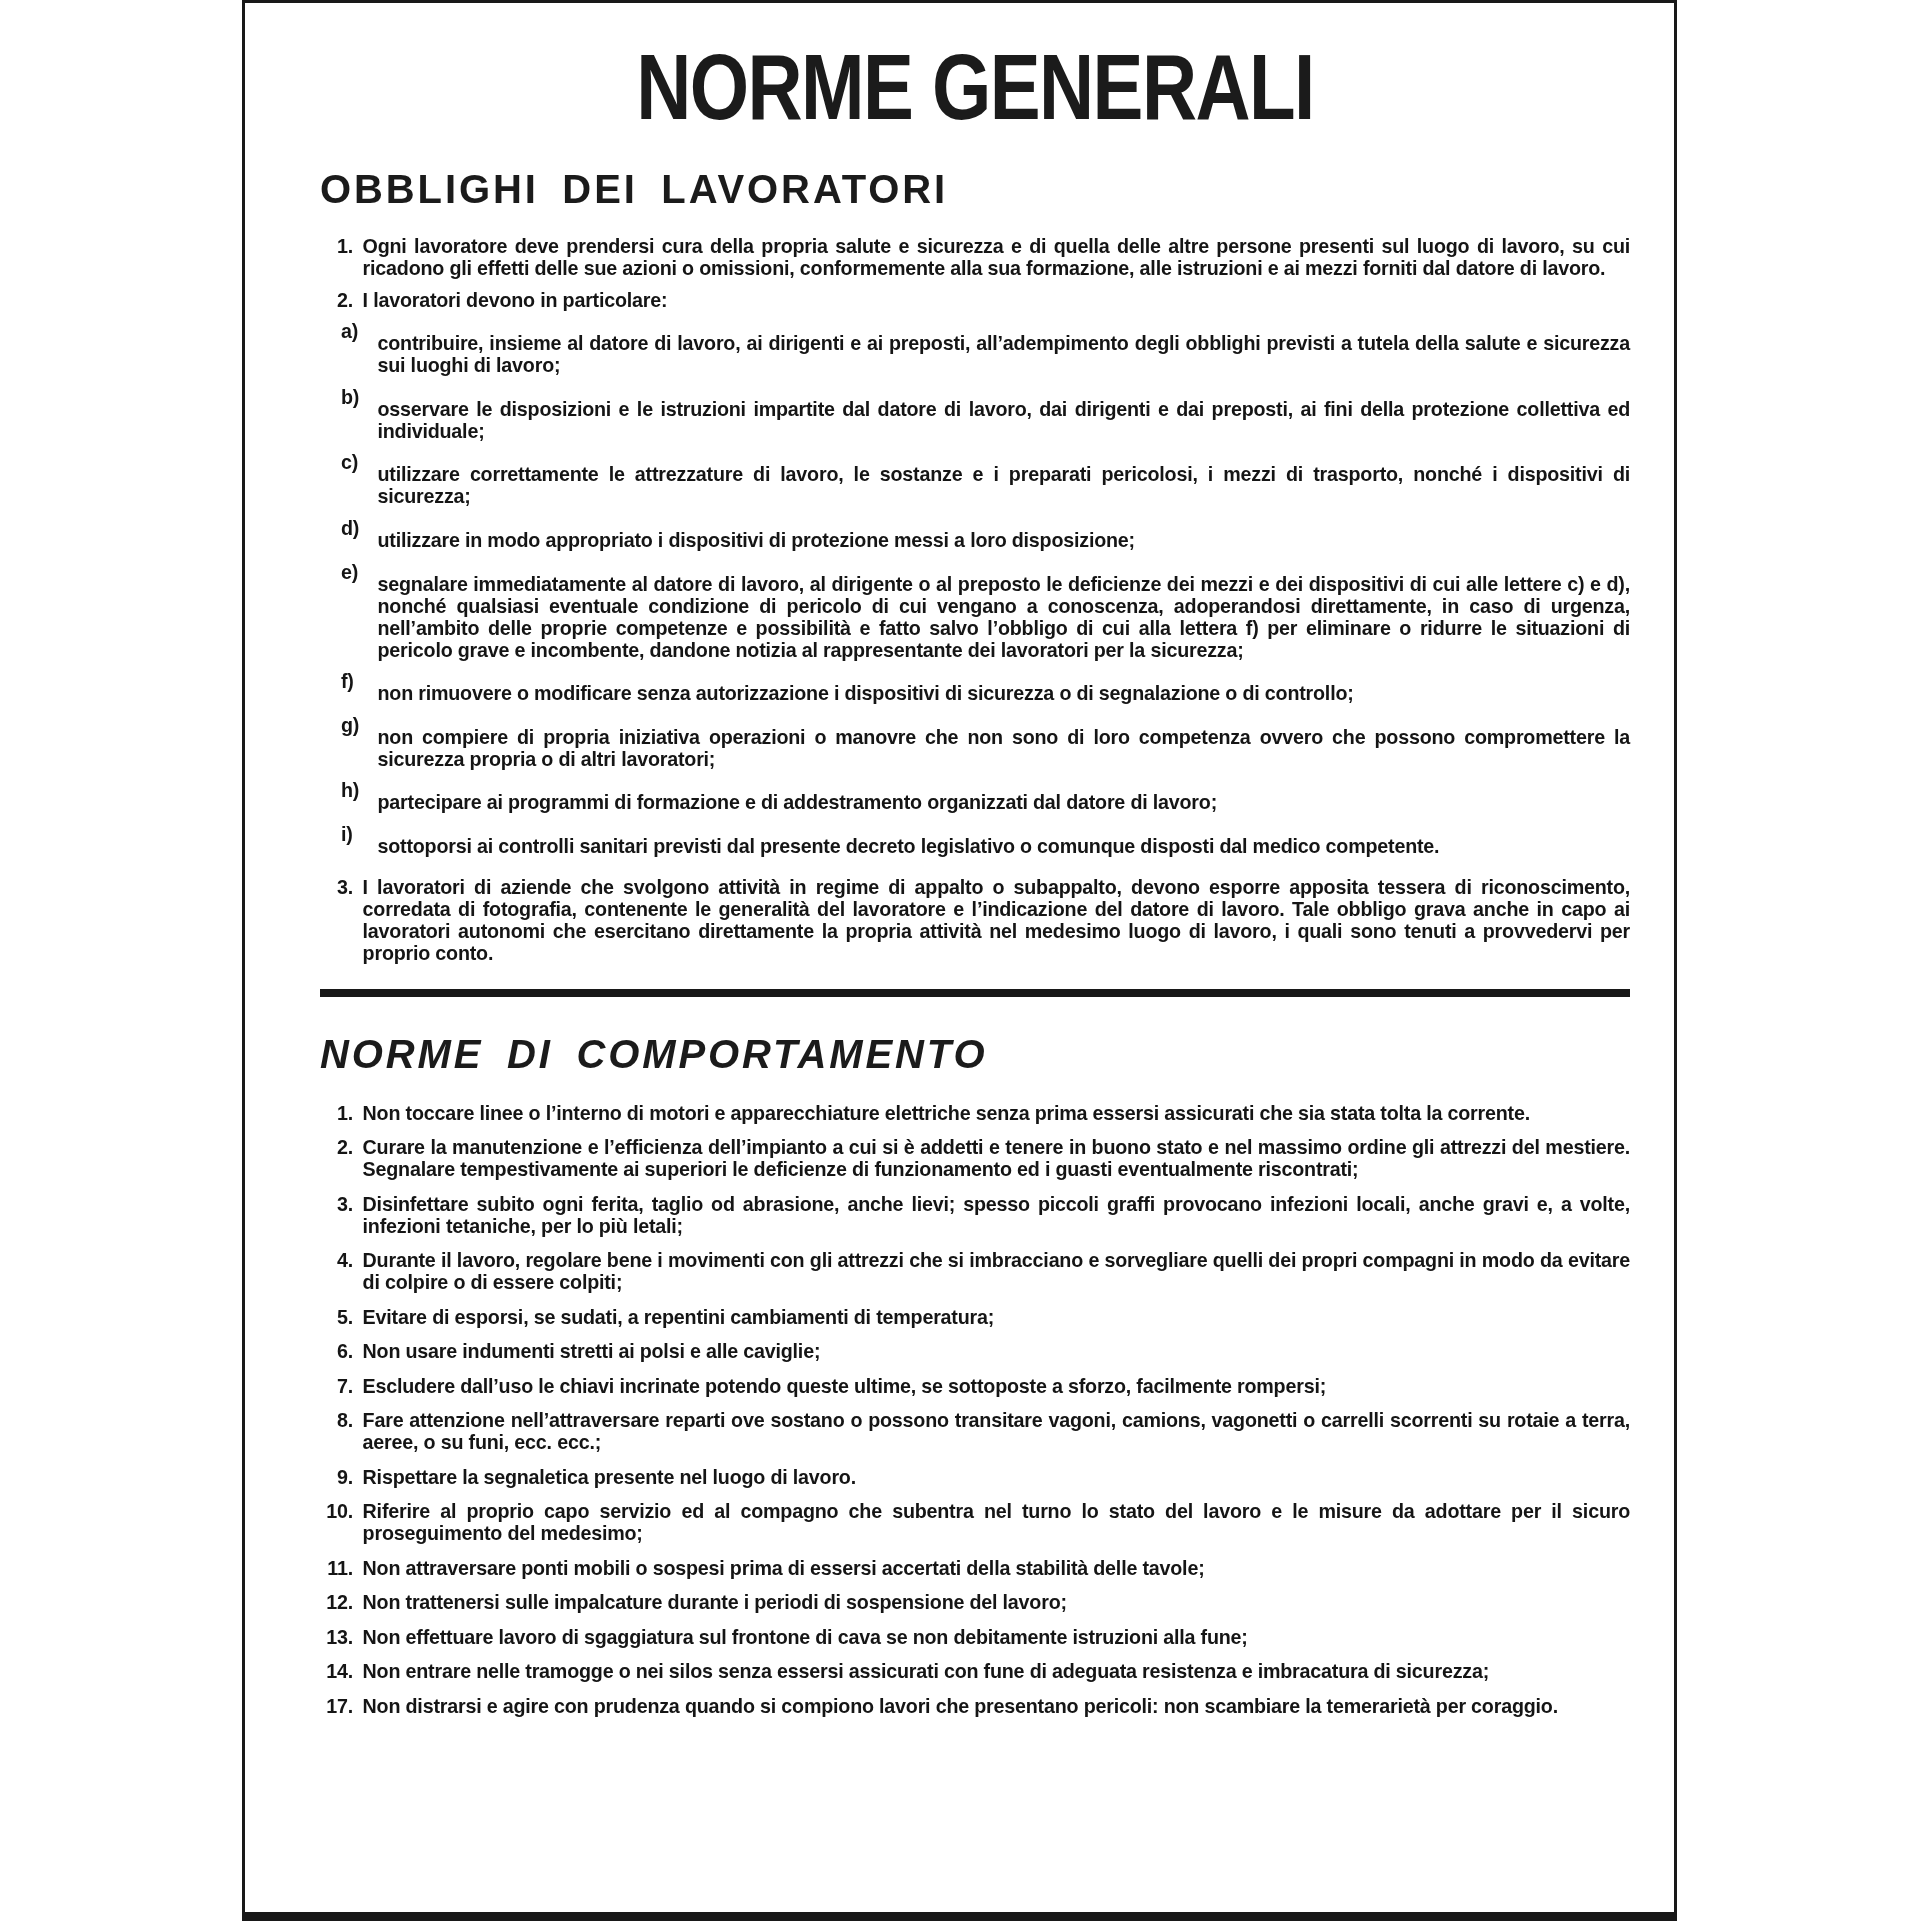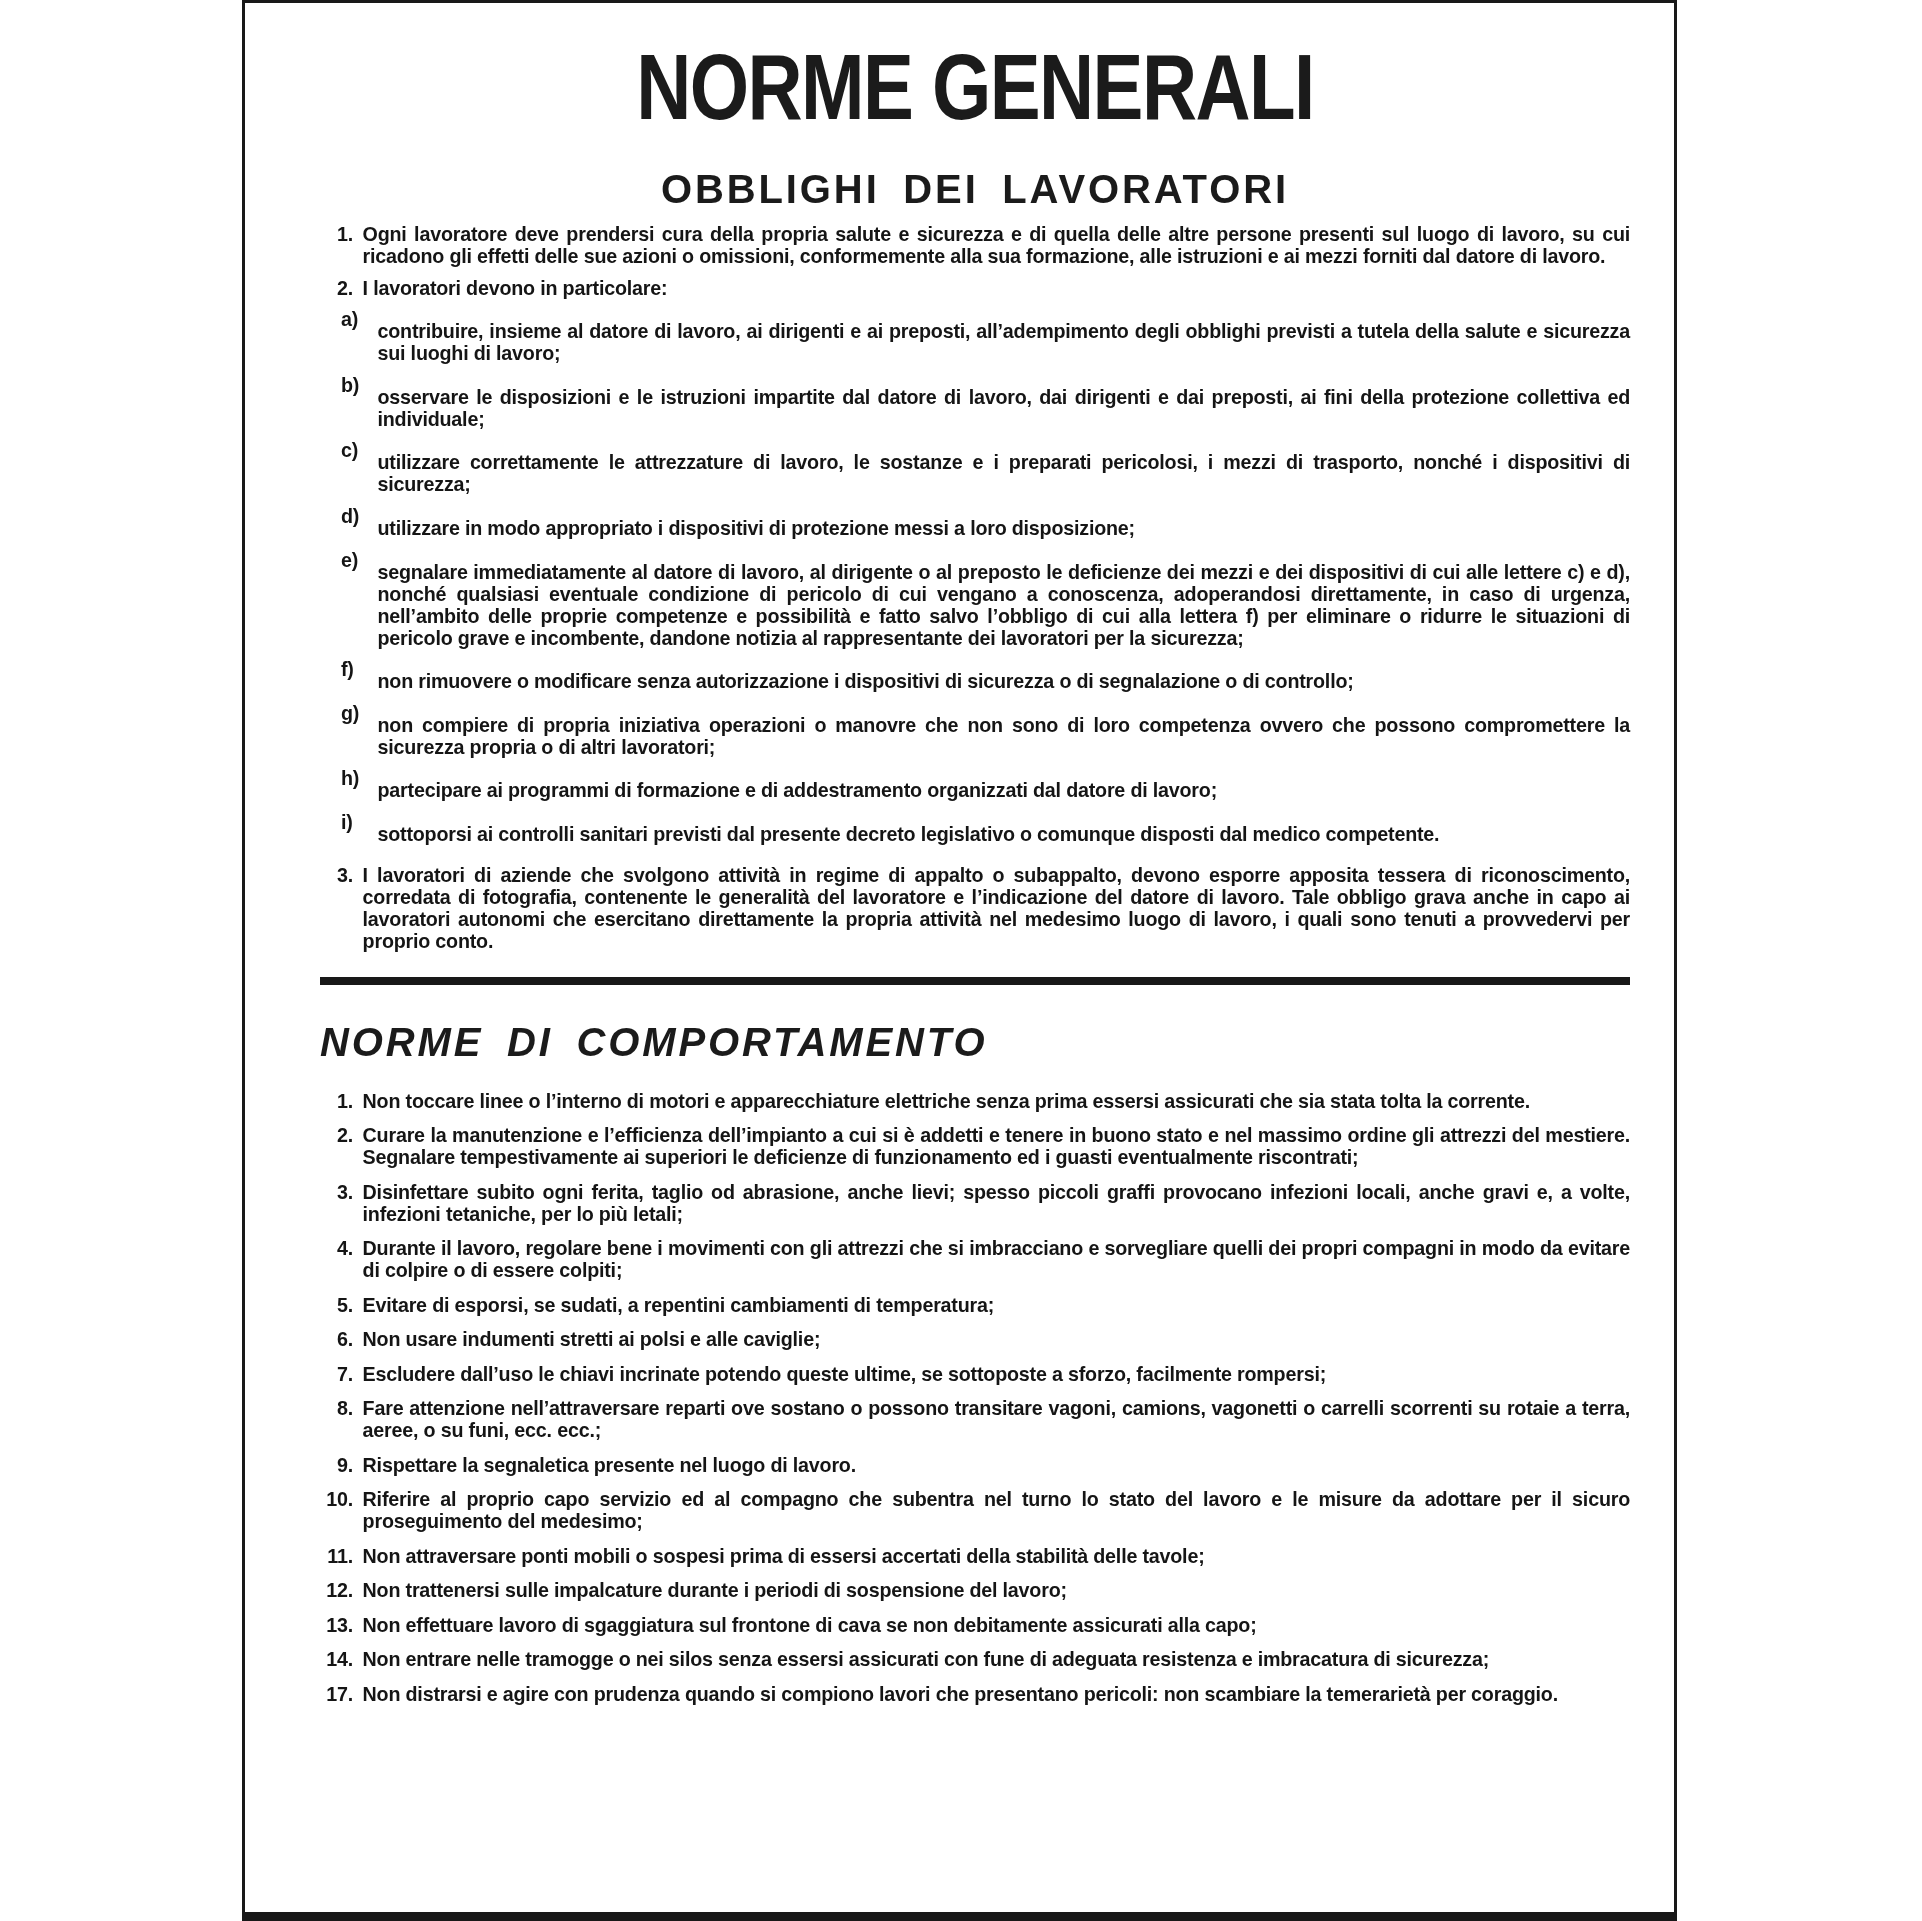--- a/index.html
+++ b/index.html
@@ -59,21 +59,21 @@
   }
   .title > div { display: block; }
   .section-heading {
     font-size: 40px;
     font-weight: bold;
     letter-spacing: 2.9px;
     word-spacing: 9.6px;
     color: #1b1b1b;
     white-space: nowrap;
   }
-  .sh-1 { margin-top: 33px; margin-bottom: 11px; text-align: center; }
+  .sh-1 { margin-top: 33px; margin-bottom: 23px; }
   .sh-2 { margin-top: 35px; margin-bottom: 25px; font-style: italic; }
   .item-list {
     font-size: 19.7px;
     line-height: 22px;
     font-weight: bold;
     letter-spacing: -0.2px;
   }
   .item {
     display: grid;
     grid-template-columns: 33px 1fr;
@@ -217,21 +217,21 @@
           <div class="item">
             <div class="num">11.</div>
             <div class="text">Non attraversare ponti mobili o sospesi prima di essersi accertati della stabilità delle tavole;</div>
           </div>
           <div class="item">
             <div class="num">12.</div>
             <div class="text">Non trattenersi sulle impalcature durante i periodi di sospensione del lavoro;</div>
           </div>
           <div class="item">
             <div class="num">13.</div>
-            <div class="text">Non effettuare lavoro di sgaggiatura sul frontone di cava se non debitamente assicurati alla capo;</div>
+            <div class="text">Non effettuare lavoro di sgaggiatura sul frontone di cava se non debitamente istruzioni alla fune;</div>
           </div>
           <div class="item">
             <div class="num">14.</div>
             <div class="text">Non entrare nelle tramogge o nei silos senza essersi assicurati con fune di adeguata resistenza e imbracatura di sicurezza;</div>
           </div>
           <div class="item">
             <div class="num">17.</div>
             <div class="text">Non distrarsi e agire con prudenza quando si compiono lavori che presentano pericoli: non scambiare la temerarietà per coraggio.</div>
           </div>
         </div>

